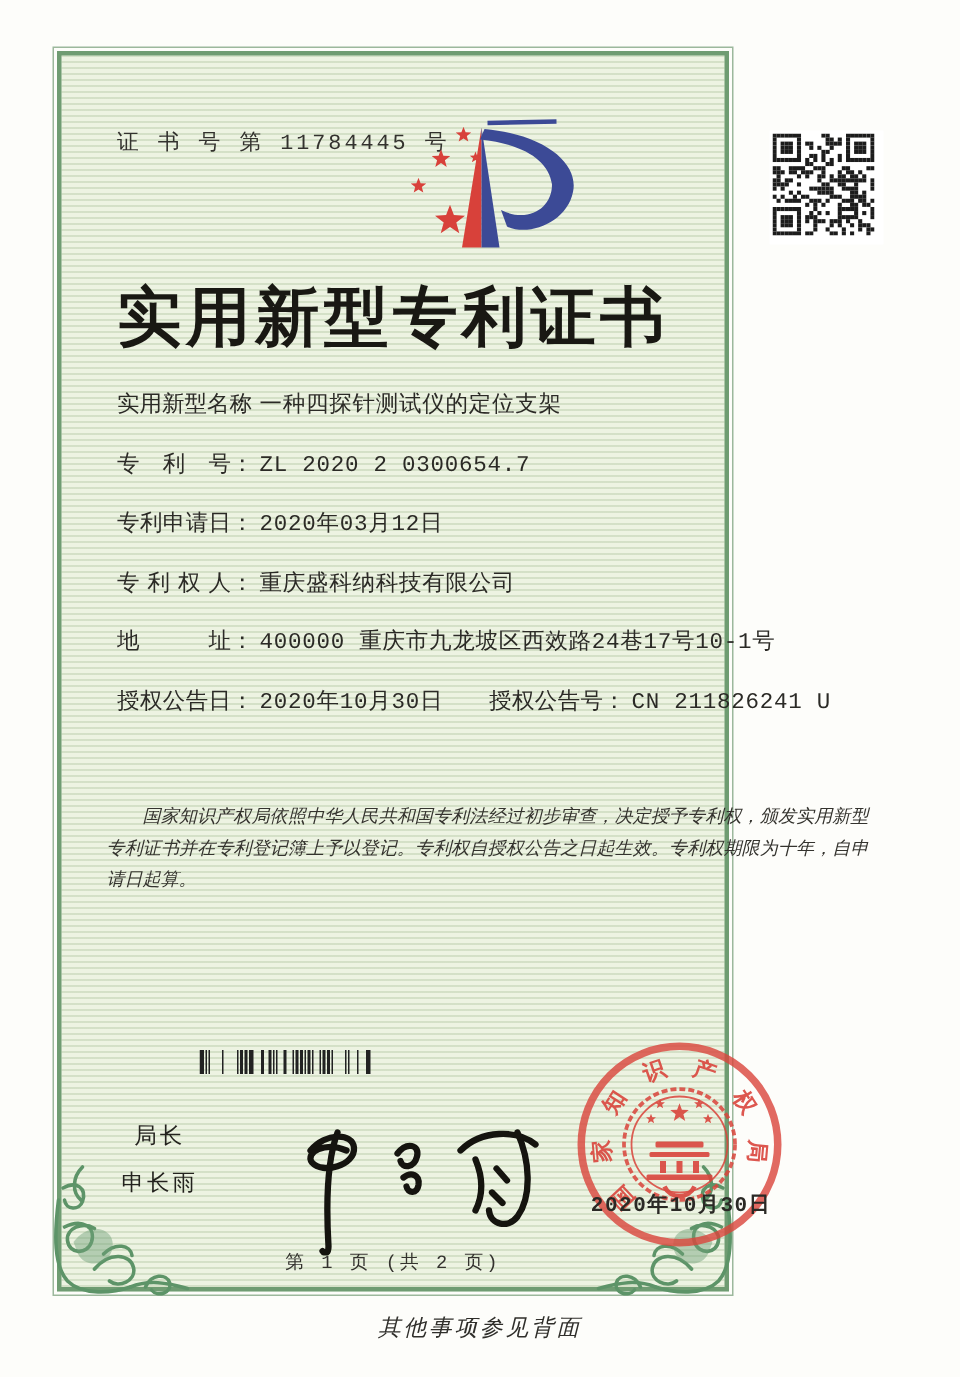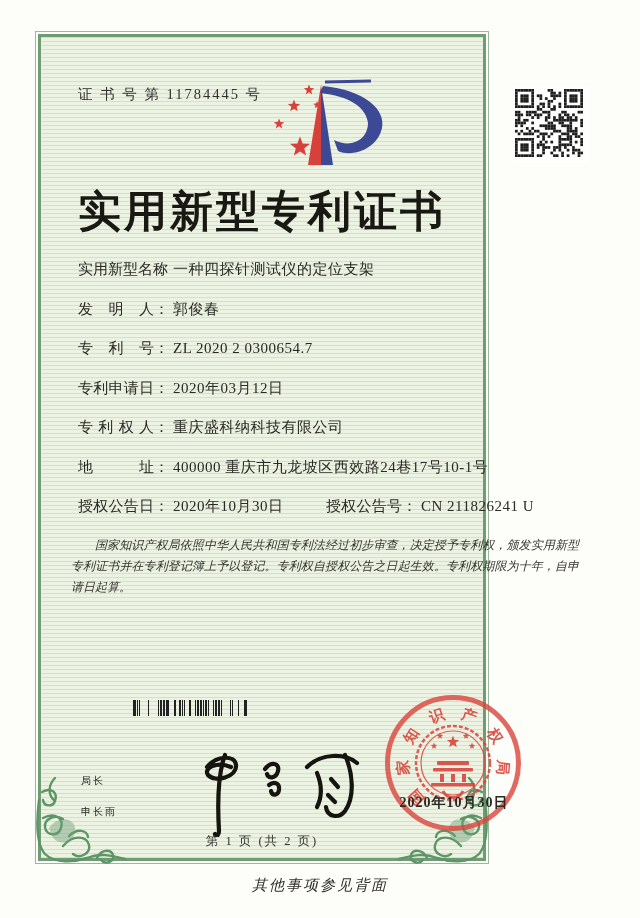--- a/index.html
+++ b/index.html
@@ -15,20 +15,21 @@
     position:absolute;left:38px;top:34px;width:448px;height:827px;
     border:3px solid #6f9c72;
     outline:1px solid #9cb89c;
     outline-offset:2px;
     background-color:#edf3e2;
     background-image:repeating-linear-gradient(
       to bottom,
       rgba(148,176,130,0.28) 0 1px,
       rgba(237,243,226,0) 1px 4px);
     box-sizing:border-box;
+    font-family:Liberation Mono, monospace;
   }
   .corner{position:absolute;width:100px;height:100px;pointer-events:none;}
   .corner.bl{left:-8px;bottom:-8px;}
   .corner.br{right:-8px;bottom:-8px;transform:scaleX(-1);}
   
   .cert-no{position:absolute;left:37px;top:48px;font-size:14.5px;letter-spacing:2px;color:#33322e;}
   .logo{position:absolute;left:224px;top:40px;}
   .qr{position:absolute;left:472px;top:50px;width:72px;height:72px;background:#fff;padding:2px;}
   .title{
     position:absolute;left:0;top:146px;width:100%;text-align:center;
@@ -41,21 +42,21 @@
   .colon{display:inline-block;margin-right:4px;}
   .fvalue{letter-spacing:0.5px;}
   .col2{position:absolute;left:248px;display:inline-block;}
   .grant-row{position:relative;}
   
   .paras{position:absolute;left:30px;top:498px;width:508px;
     font-size:12px;font-style:italic;line-height:21px;text-align:justify;color:#34332e;}
   .paras p{margin:0;text-indent:2em;}
   
   .barcode{position:absolute;left:92px;top:663px;width:116px;height:16px;}
-  .director{position:absolute;left:40px;top:728px;font-size:10px;line-height:31px;color:#23221e;letter-spacing:2px;}
+  .director{position:absolute;left:40px;top:706px;font-size:15px;line-height:31px;color:#23221e;letter-spacing:2px;text-align:center;}
   .signature{position:absolute;left:132px;top:690px;}
   .seal{
     position:absolute;left:344px;top:658px;width:136px;height:136px;
     border:5px solid rgba(217,69,60,0.85);border-radius:50%;
     box-sizing:border-box;opacity:0.95;
   }
   .seal-char{
     position:absolute;left:50%;top:50%;width:16px;height:16px;margin:-8px 0 0 -8px;
     font-size:15px;font-weight:bold;color:rgba(217,69,60,0.95);text-align:center;line-height:16px;
   }
@@ -419,23 +420,20 @@
           <rect x="62.6" y="65.3" width="2.72" height="2.72" fill="#1c1c1c"></rect>
         </svg></div>
 
     <h1 class="title">实用新型专利证书</h1>
 
     <div class="fields">
       <div class="field-row">
         <span class="flabel">实用新型名称</span><span class="colon">：</span><span class="fvalue">一种四探针测试仪的定位支架</span>
       </div>
       <div class="field-row">
-        <span class="flabel">发明人</span><span class="colon">：</span><span class="fvalue">郭俊春</span>
-      </div>
-      <div class="field-row">
         <span class="flabel">专利号</span><span class="colon">：</span><span class="fvalue">ZL 2020 2 0300654.7</span>
       </div>
       <div class="field-row">
         <span class="flabel">专利申请日</span><span class="colon">：</span><span class="fvalue">2020年03月12日</span>
       </div>
       <div class="field-row">
         <span class="flabel">专利权人</span><span class="colon">：</span><span class="fvalue">重庆盛科纳科技有限公司</span>
       </div>
       <div class="field-row">
         <span class="flabel">地址</span><span class="colon">：</span><span class="fvalue">400000 重庆市九龙坡区西效路24巷17号10-1号</span>

